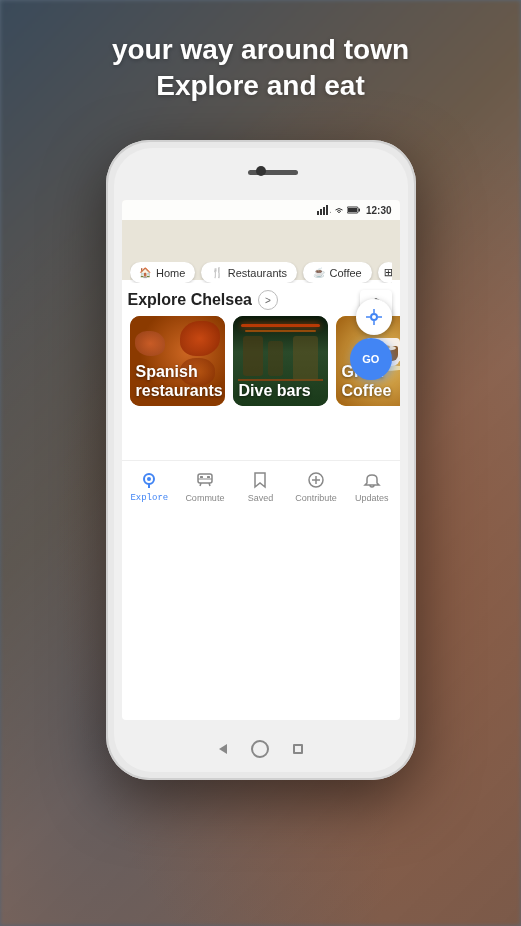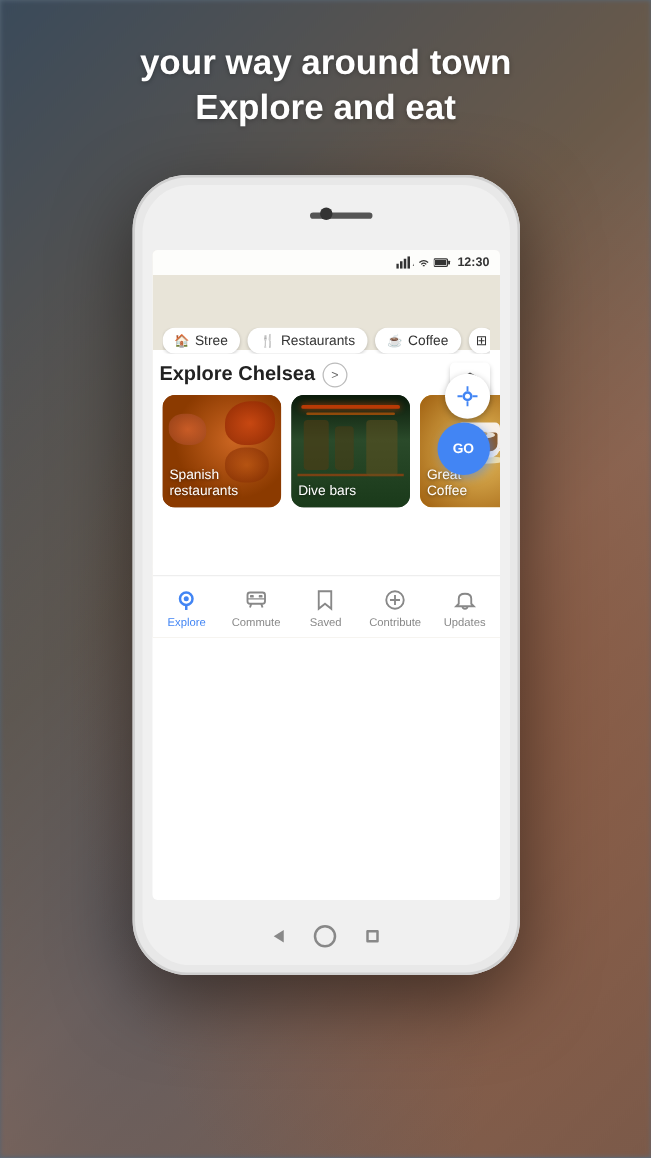--- a/index.html
+++ b/index.html
@@ -379,22 +379,22 @@
     .card-bg {
       position: absolute;
       inset: 0;
     }
 
     .card-label {
       position: absolute;
       bottom: 6px;
       left: 6px;
       color: #fff;
-      font-size: 11px;
-      font-weight: 400;
+      font-size: 16px;
+      font-weight: 700;
       line-height: 1.2;
       text-shadow: 0 1px 3px rgba(0,0,0,0.5);
       margin-top: 28px;
     }
 
     
     .bottom-nav {
       position: absolute;
       bottom: 0;
       left: 0;
@@ -559,21 +559,21 @@
               <rect x="11.5" y="2.5" width="1.5" height="3" rx="0.5" fill="#333"></rect>
             </svg>
             <span style="font-size:10px;font-weight:600;color:#333;margin-left:2px;">12:30</span>
           </div>
         </div>
 
 
         <div class="quick-filters">
           <div class="filter-chip">
             <span class="filter-chip-icon">🏠</span>
-            <span>Stree</span>
+            <span>Home</span>
           </div>
           <div class="filter-chip">
             <span class="filter-chip-icon">🍴</span>
             <span>Restaurants</span>
           </div>
           <div class="filter-chip">
             <span class="filter-chip-icon">☕</span>
             <span>Coffee</span>
           </div>
           <div class="filter-chip" style="padding: 4px 6px;">
@@ -664,21 +664,21 @@
         <div class="bottom-nav">
 
           <div class="nav-item active">
             <div class="nav-item-icon">
               <svg width="20" height="20" viewBox="0 0 20 20">
                 <circle cx="10" cy="9" r="5" fill="none" stroke="#4285f4" stroke-width="2"></circle>
                 <circle cx="10" cy="9" r="2" fill="#4285f4"></circle>
                 <line x1="10" y1="14" x2="10" y2="18" stroke="#4285f4" stroke-width="2"></line>
               </svg>
             </div>
-            <span class="nav-item-label" style="color:#4285f4;">Explore</span>
+            <span class="nav-item-label" style="color:#4285f4;font-family:Liberation Mono, monospace;">Explore</span>
           </div>
 
           <div class="nav-item">
             <div class="nav-item-icon">
               <svg width="20" height="20" viewBox="0 0 20 20">
                 <rect x="3" y="4" width="14" height="9" rx="2" fill="none" stroke="#888" stroke-width="1.5"></rect>
                 <line x1="6" y1="13" x2="5" y2="16" stroke="#888" stroke-width="1.5"></line>
                 <line x1="14" y1="13" x2="15" y2="16" stroke="#888" stroke-width="1.5"></line>
                 <line x1="3" y1="9" x2="17" y2="9" stroke="#888" stroke-width="1"></line>
                 <rect x="5" y="6" width="3" height="2" rx="0.5" fill="#888"></rect>

